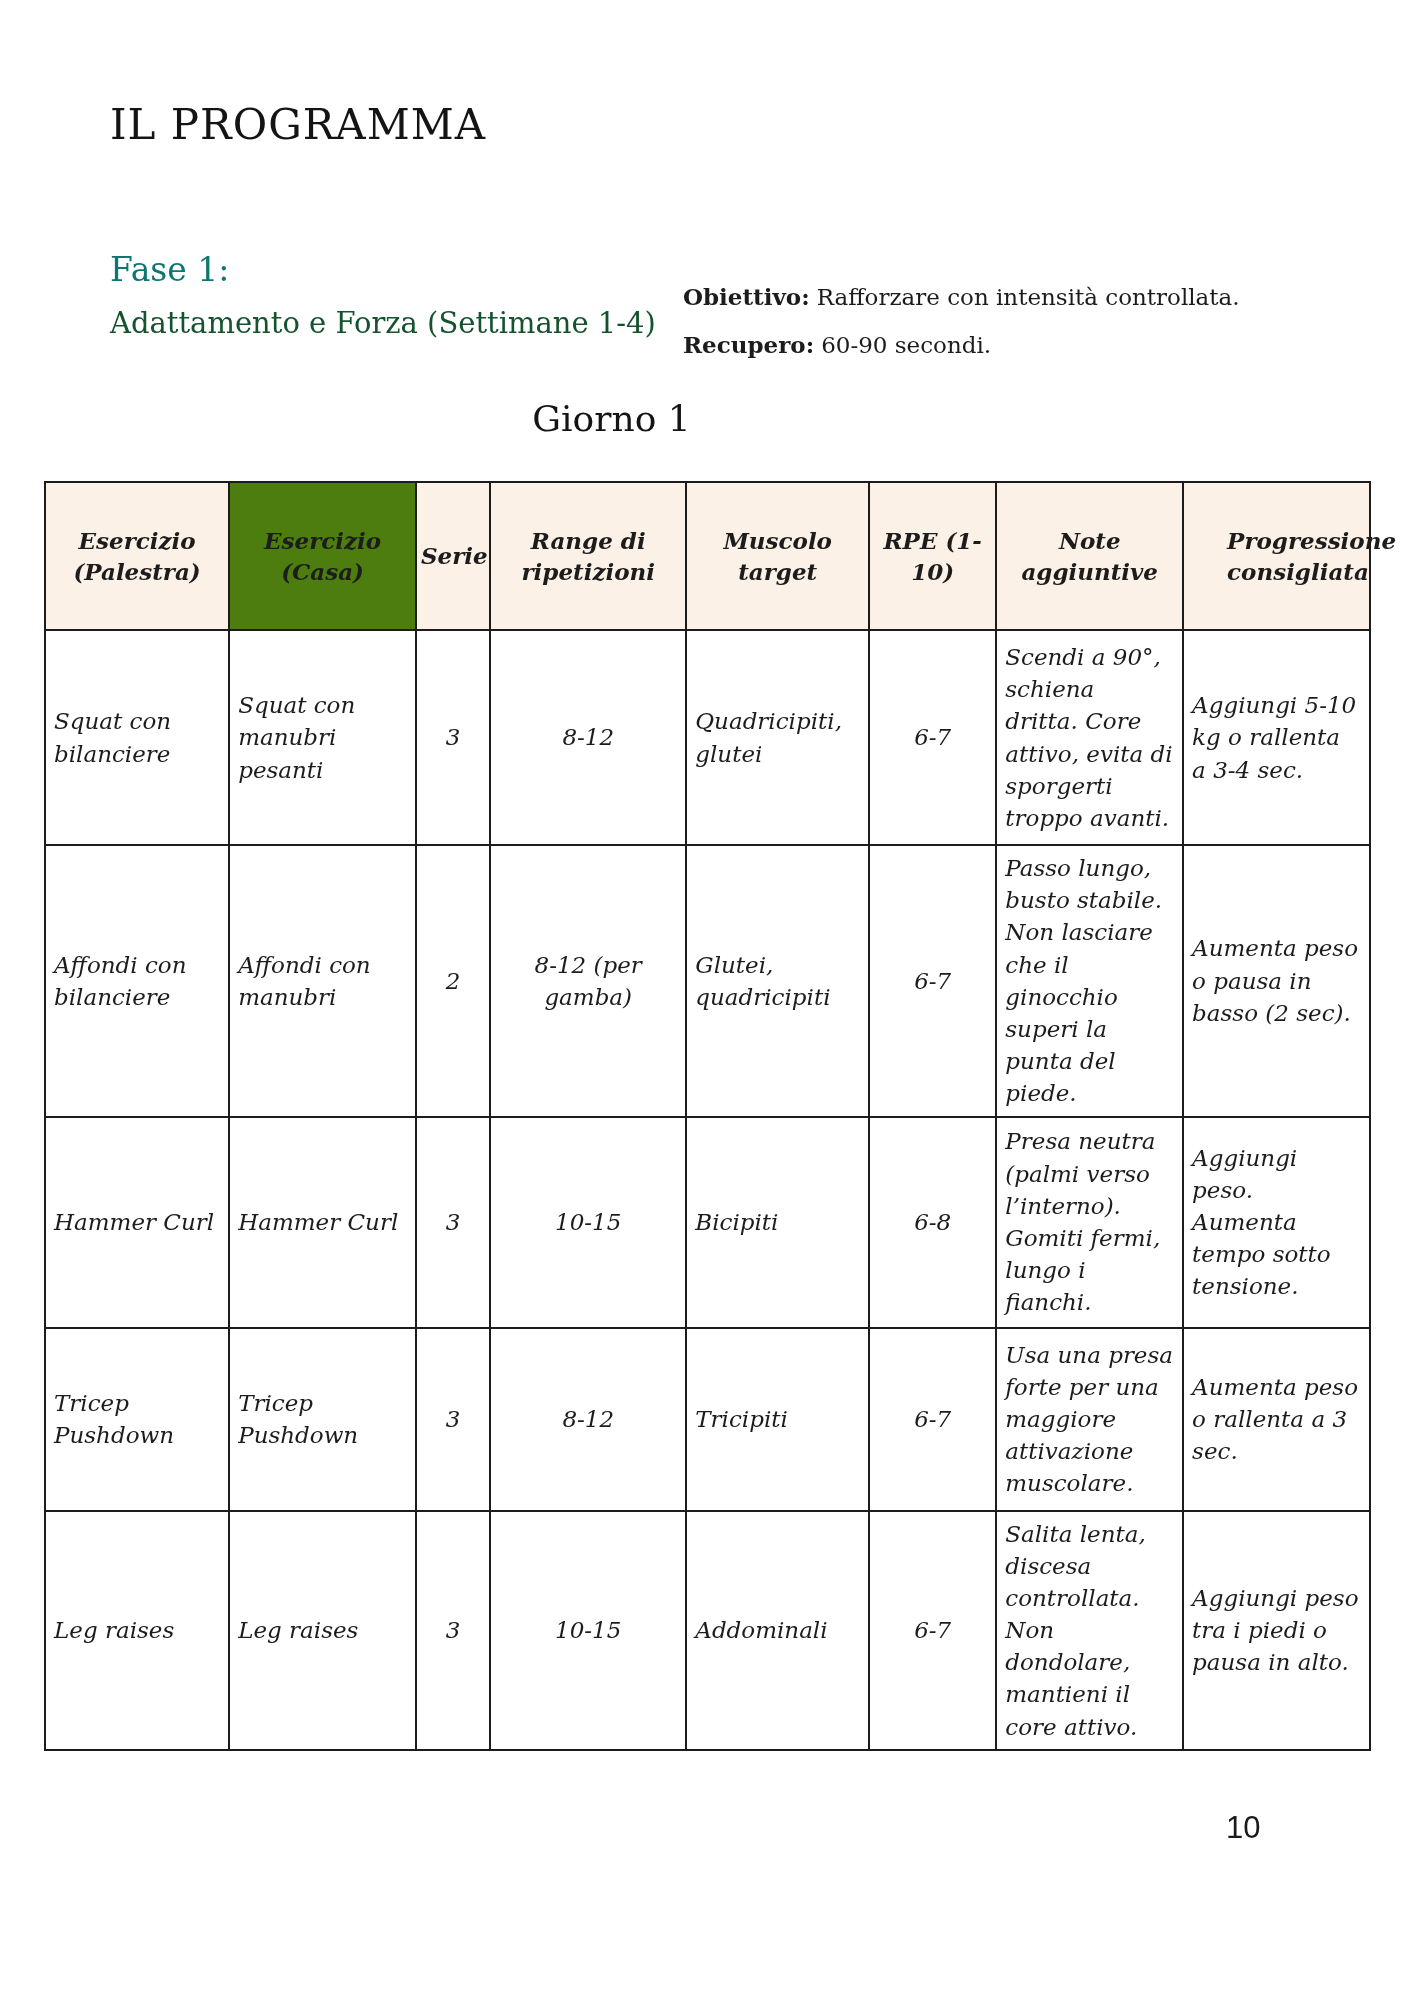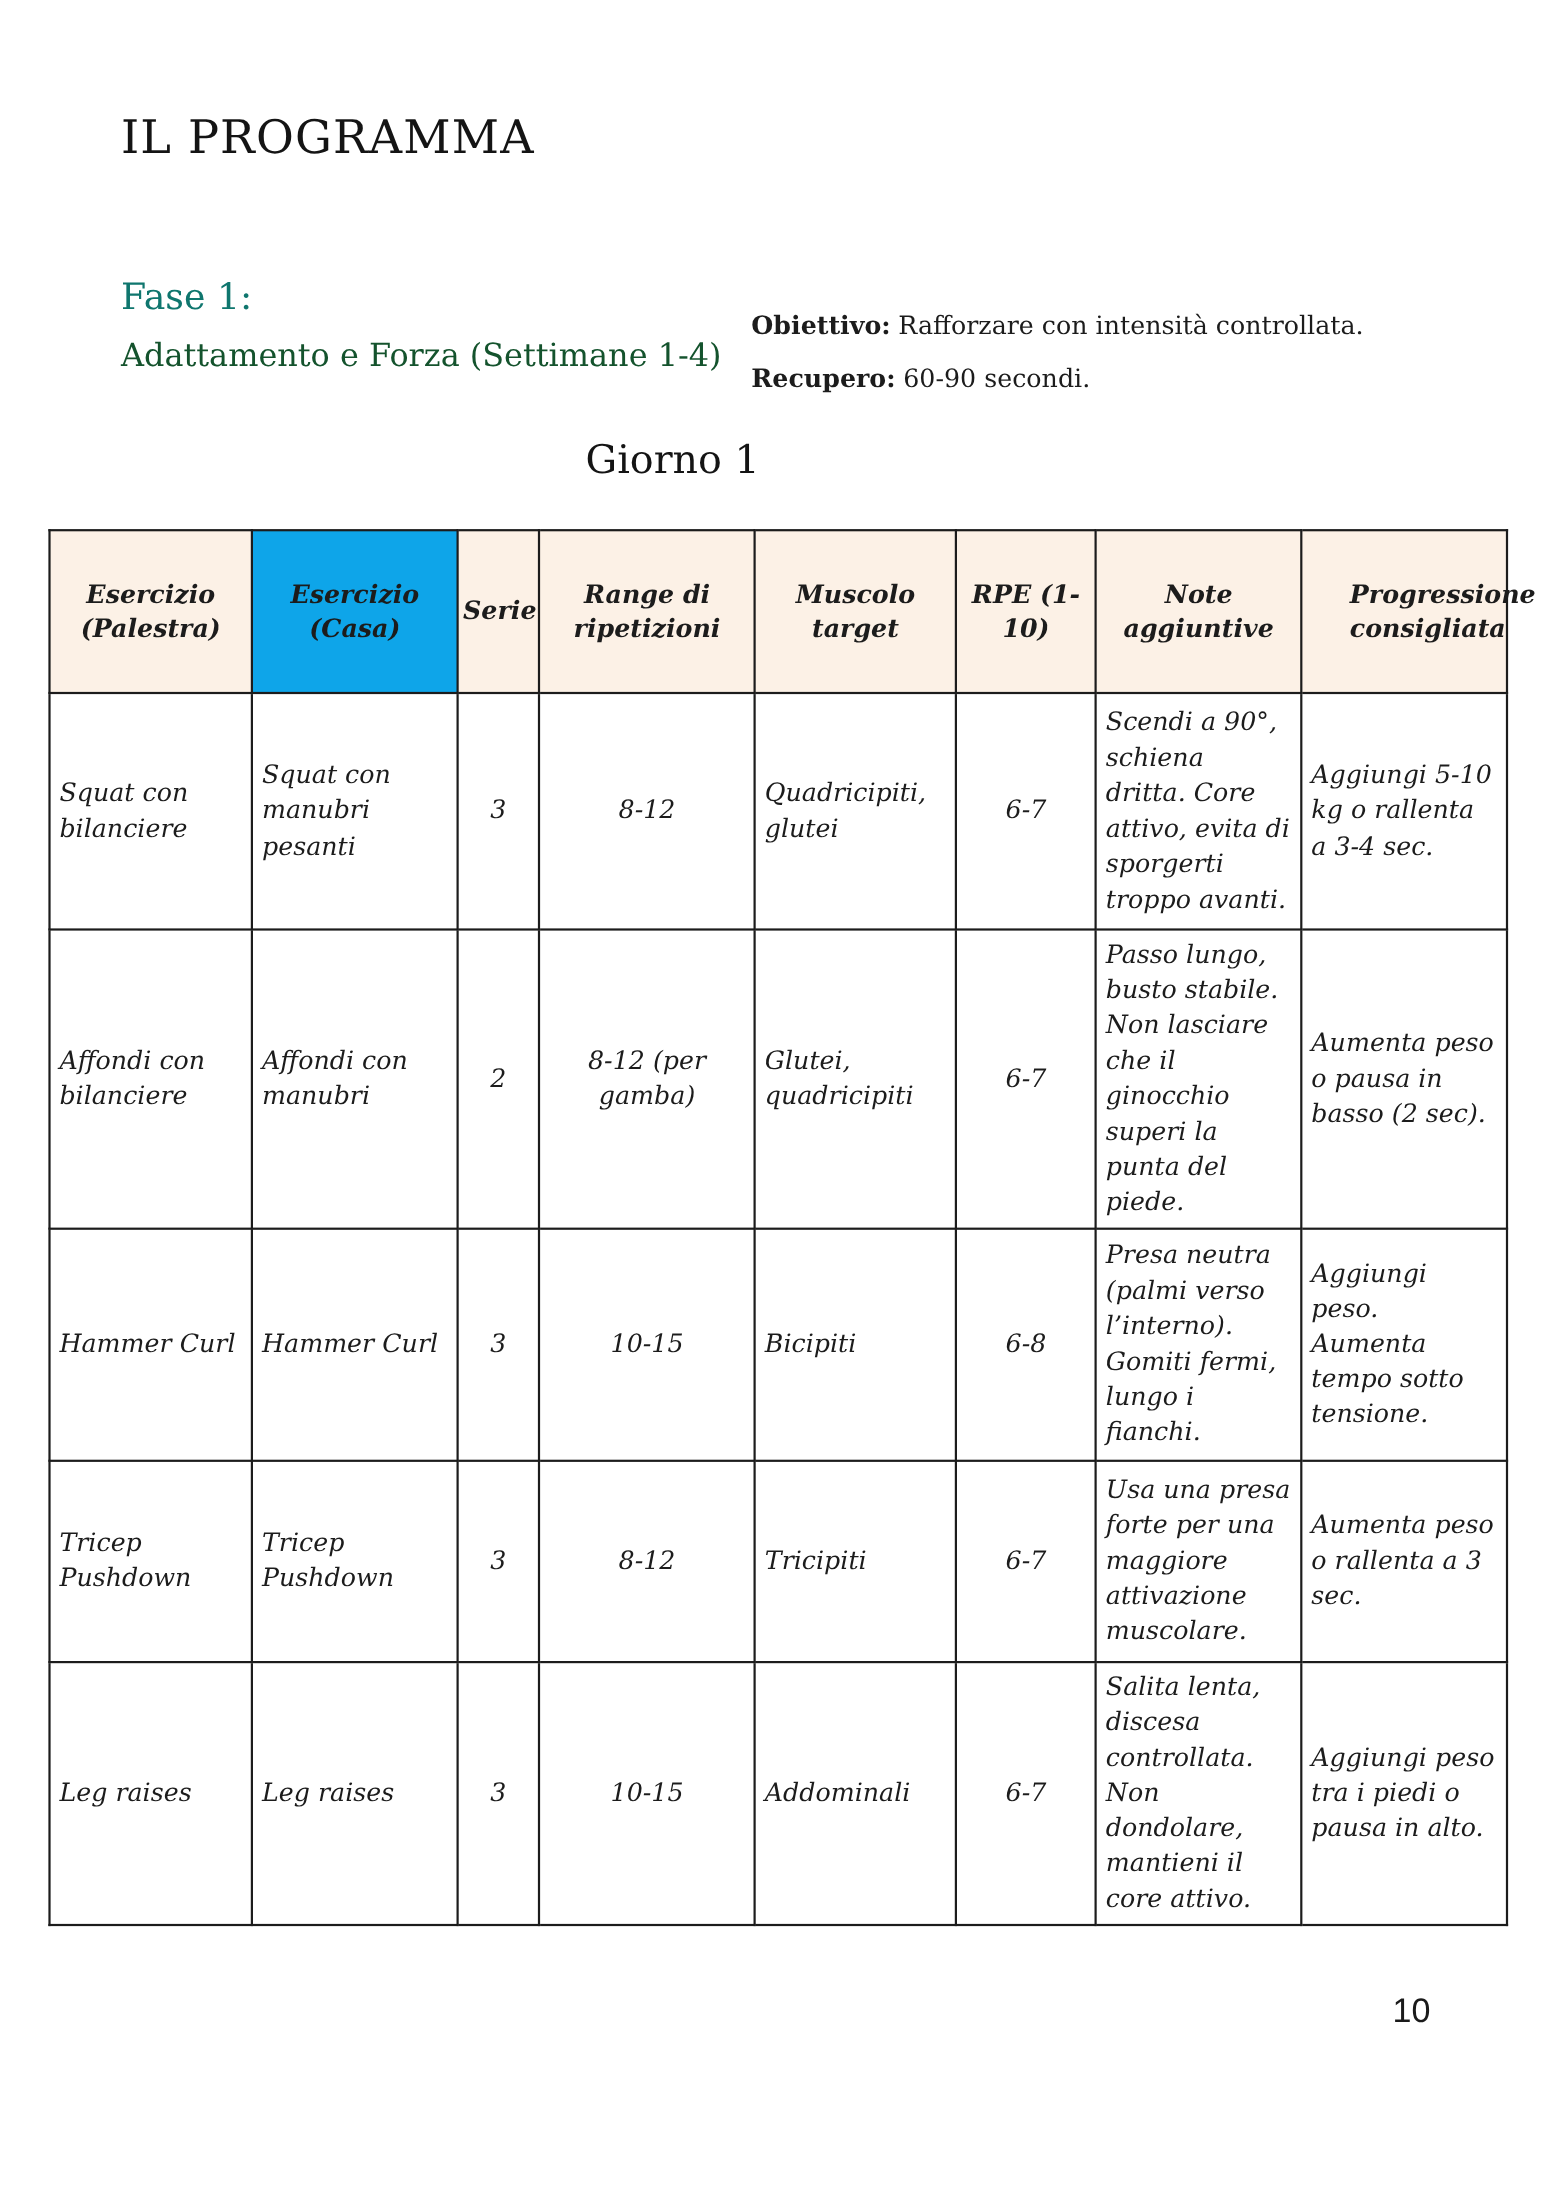--- a/index.html
+++ b/index.html
@@ -49,21 +49,21 @@
   table.program td.center { text-align:center; padding:6px 4px; }
   thead tr { height:148px; }
   tbody tr:nth-child(1) { height:215px; }
   tbody tr:nth-child(2) { height:217px; }
   tbody tr:nth-child(3) { height:211px; }
   tbody tr:nth-child(4) { height:183px; }
   tbody tr:nth-child(5) { height:211px; }
   .page-number {
     position:absolute; left:1226px; top:1810px;
     font-family:"Liberation Sans", sans-serif;
-    font-size:31px; color:#1a1a1a;margin-left:40px;
+    font-size:31px; color:#1a1a1a;
   }
 </style>
 </head>
 <body>
 
 <h1 class="page-title">IL PROGRAMMA</h1>
 
 <h2 class="phase-title">Fase 1:</h2>
 <h3 class="phase-subtitle">Adattamento e Forza (Settimane 1-4)</h3>
 
@@ -81,21 +81,21 @@
       <col style="width: 5.6%;">
       <col style="width: 14.8%;">
       <col style="width: 13.8%;">
       <col style="width: 9.6%;">
       <col style="width: 14.1%;">
       <col style="width: 14.1%;">
     </colgroup>
   <thead>
     <tr>
         <th style="background: rgb(252, 241, 230);">Esercizio (Palestra)</th>
-        <th style="background: #0ea5e9;">Esercizio (Casa)</th>
+        <th style="background: #4d7c0f;">Esercizio (Casa)</th>
         <th style="background: rgb(252, 241, 230);">Serie</th>
         <th style="background: rgb(252, 241, 230);">Range di ripetizioni</th>
         <th style="background: rgb(252, 241, 230);">Muscolo target</th>
         <th style="background: rgb(252, 241, 230); margin-left: 36px;">RPE (1-10)</th>
         <th style="background: rgb(252, 241, 230);">Note aggiuntive</th>
         <th style="background: rgb(252, 241, 230); padding-left: 43px;">Progressione consigliata</th>
       </tr>
   </thead>
   <tbody>
       <tr>

